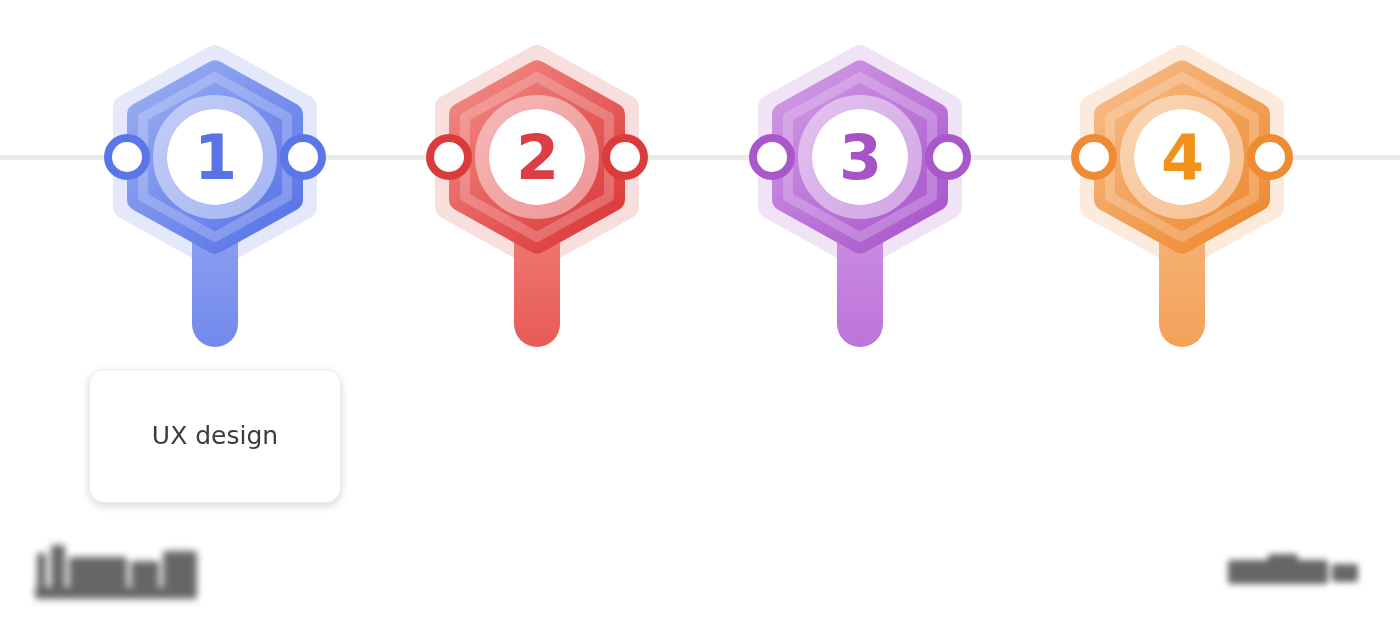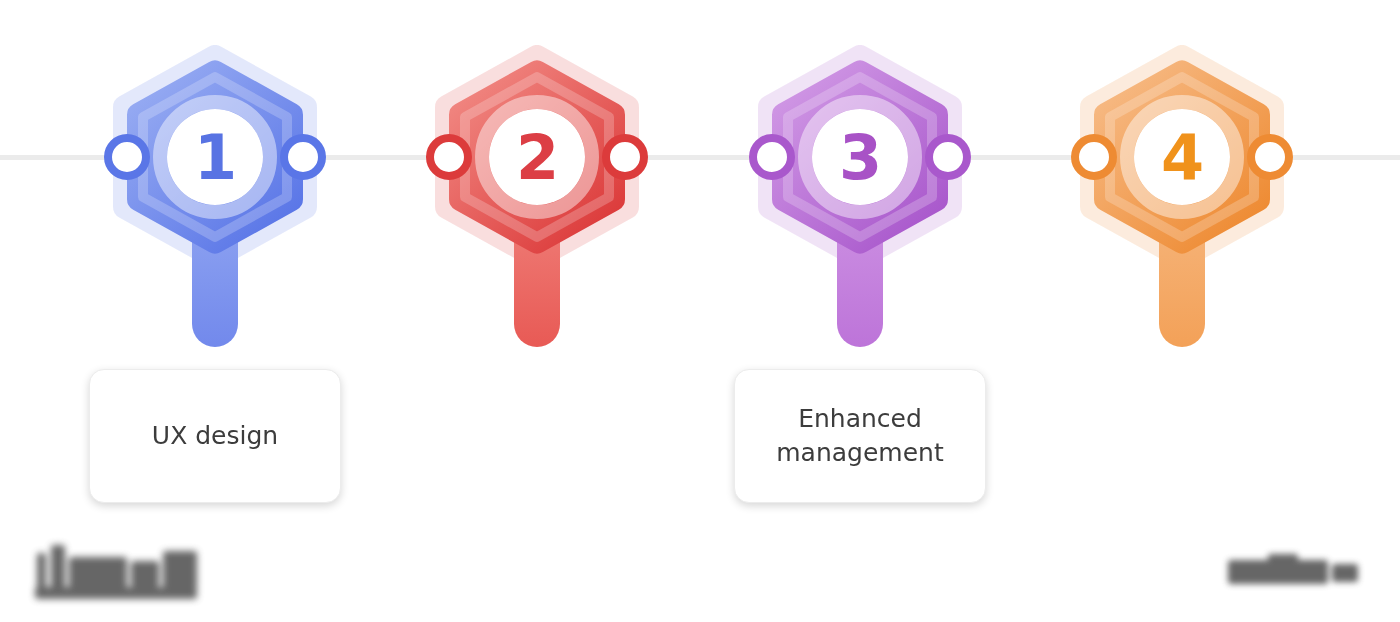--- a/index.html
+++ b/index.html
@@ -153,23 +153,20 @@
       <g>
         <polygon points="130,45.4 206,87.7 206,172.3 130,214.6 54,172.3 54,87.7" fill="url(#gm2)" stroke="url(#gm2)" stroke-width="24" stroke-linejoin="round"></polygon>
       </g>
       <polygon points="130,50 202,90 202,170 130,210 58,170 58,90" fill="none" stroke="rgba(255,255,255,0.22)" stroke-width="10" stroke-linejoin="round"></polygon>
       <circle cx="42" cy="130" r="19" fill="#ffffff" stroke="var(--deep)" stroke-width="8"></circle>
       <circle cx="218" cy="130" r="19" fill="#ffffff" stroke="var(--deep)" stroke-width="8"></circle>
       <circle cx="130" cy="130" r="55" fill="none" stroke="rgba(255,255,255,0.45)" stroke-width="14"></circle>
       <circle cx="130" cy="130" r="48" fill="#ffffff"></circle>
     </svg>
     <span class="num">3</span>
-    <div class="card">
-      <span class="label">Enhanced management</span>
-    </div>
   </div>
       <div class="step" style="left: 1052px; --light: #F7BC88; --mid: #F3A158; --deep: #EE8B33; --num: #F0921B;">
     <svg width="260" height="330" viewBox="0 0 260 330">
       <defs>
         <linearGradient id="gm3" x1="0" y1="0" x2="0.85" y2="1">
           <stop offset="0" style="stop-color: var(--light)"></stop>
           <stop offset="1" style="stop-color: var(--deep)"></stop>
         </linearGradient>
         <linearGradient id="gs3" x1="0" y1="0" x2="0" y2="1">
           <stop offset="0" style="stop-color: var(--light)"></stop>

